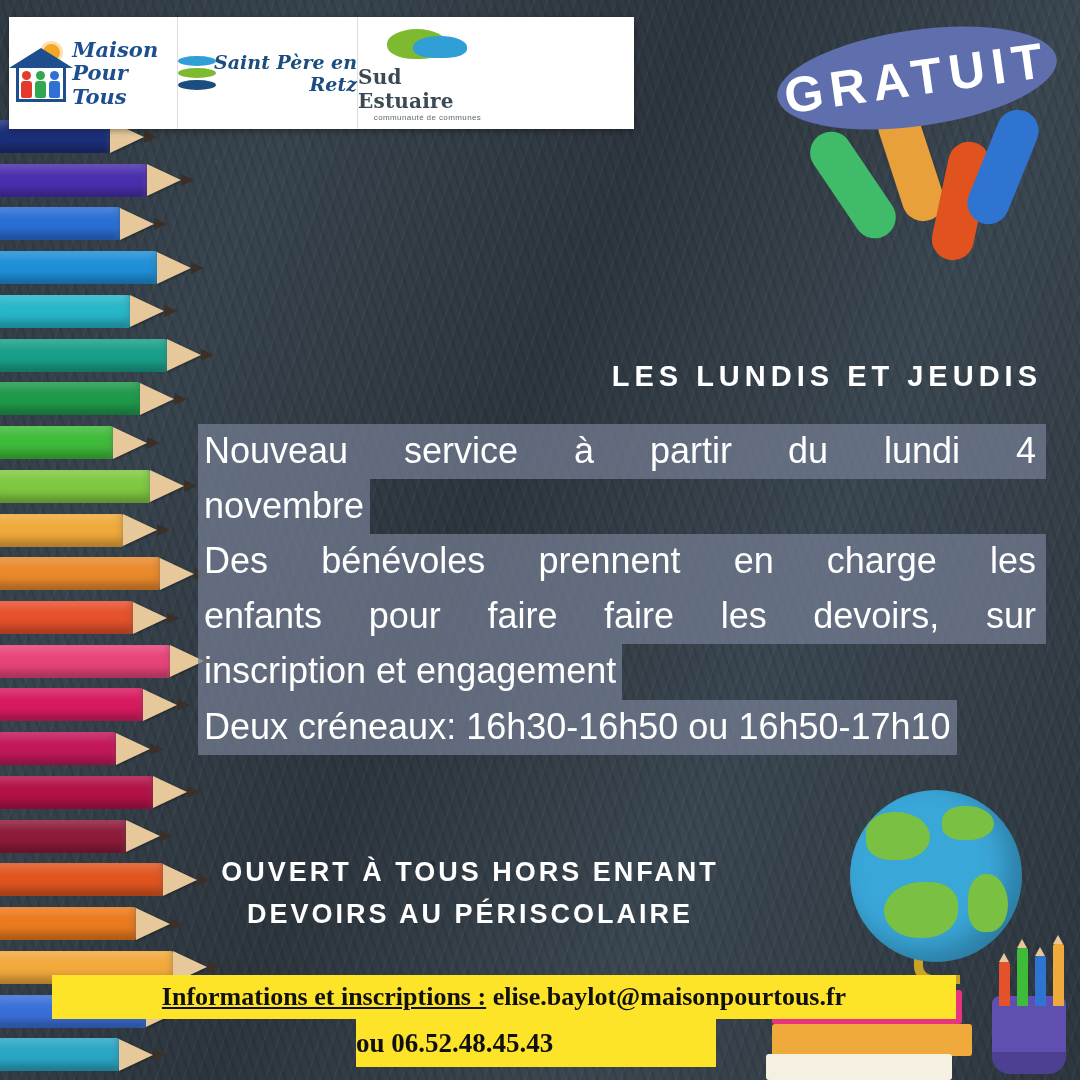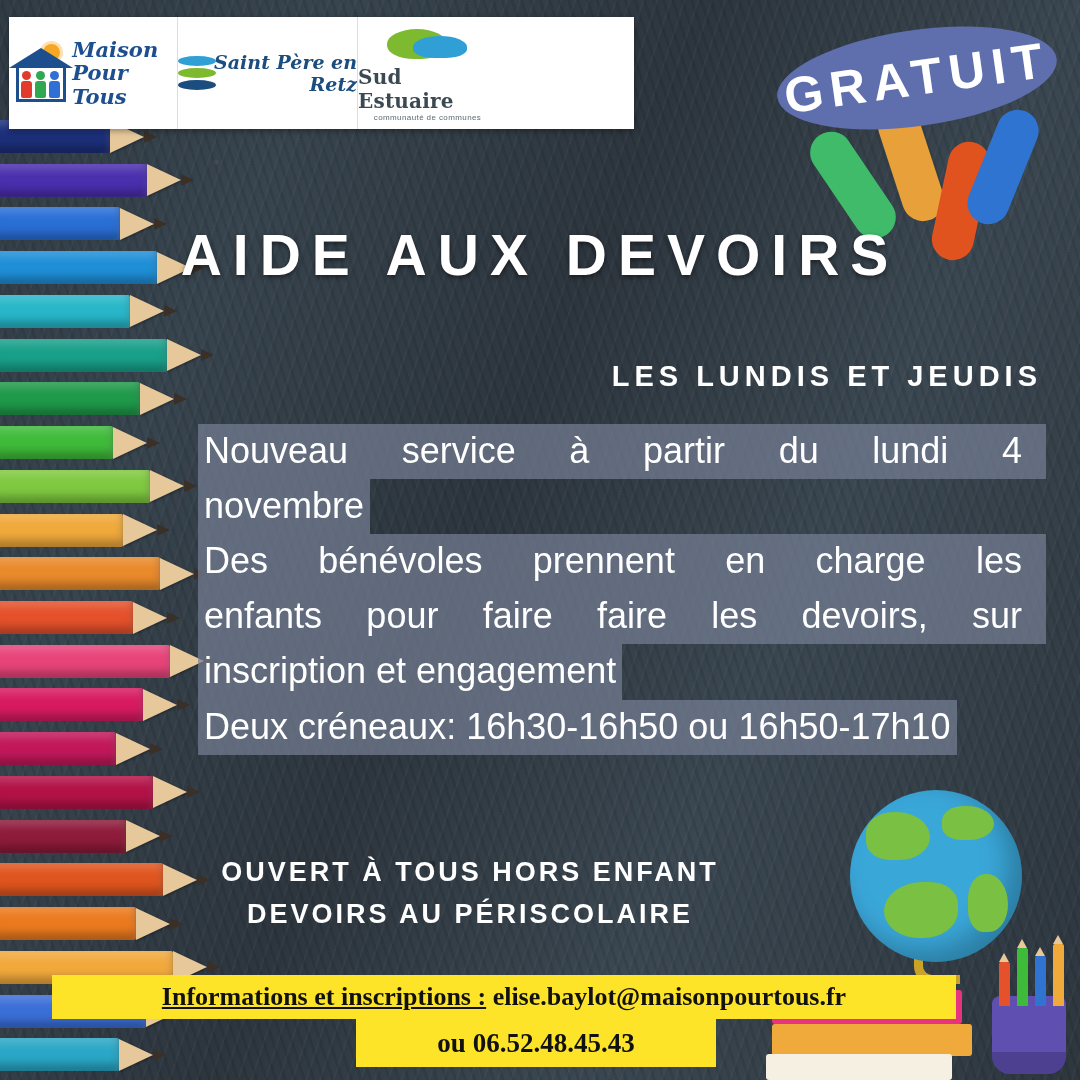--- a/index.html
+++ b/index.html
@@ -164,21 +164,21 @@
     display: block;
     background: rgba(118,128,150,0.70);
     padding: 1px 6px 3px 6px;
     width: fit-content;
     max-width: 100%;
   }
   .para .just {
     display: flex; justify-content: space-between;
     width: 100%;
     background: rgba(118,128,150,0.70);
-    padding: 1px 24px 3px 6px;
+    padding: 1px 10px 3px 6px;
   }
 
   
   .ouvert {
     position: absolute; top: 852px; left: 120px; width: 700px;
     text-align: center; color: #fff;
     font-size: 27px; font-weight: bold; letter-spacing: 3px; line-height: 1.55;
     z-index: 5;
   }
 
@@ -189,21 +189,21 @@
     background: #fde428;
     display: flex; align-items: center; justify-content: center;
     z-index: 7;
   }
   .contact1 span { font-size: 26px; font-weight: bold; color: #111; font-family: "Liberation Serif", serif; }
   .contact1 u { text-decoration: underline; }
   .contact2 {
     position: absolute; left: 356px; top: 1019px;
     width: 360px; height: 48px;
     background: #fde428;
-    display: flex; align-items: center; justify-content: center;
+    display: flex; align-items: center; justify-content: flex-start;
     z-index: 7;
   }
   .contact2 span { font-size: 27px; font-weight: bold; color: #111; font-family: "Liberation Serif", serif; }
 
   
   .deskart { position: absolute; right: 0; bottom: 0; width: 330px; height: 330px; z-index: 2; }
   .globe {
     position: absolute; right: 58px; bottom: 118px;
     width: 172px; height: 172px; border-radius: 50%;
     background: #3aa7d9;
@@ -397,21 +397,20 @@
       <div class="clip" style="left: 120px; top: 8px; border-color: rgb(232, 161, 58); background: rgb(232, 161, 58); transform: rotate(-18deg);"></div>
       <div class="clip" style="left: 170px; top: 46px; border-color: rgb(224, 83, 31); background: rgb(224, 83, 31); transform: rotate(12deg);"></div>
       <div class="clip" style="left: 62px; top: 30px; border-color: rgb(63, 187, 106); background: rgb(63, 187, 106); transform: rotate(-34deg);"></div>
       <div class="clip" style="left: 212px; top: 12px; border-color: rgb(47, 116, 208); background: rgb(47, 116, 208); transform: rotate(22deg);"></div>
     </div>
 
   <div class="gratuit">
     <span>GRATUIT</span>
   </div>
 
-  <div class="title">AIDE AUX DEVOIRS</div>
   <div class="subtitle">LES LUNDIS ET JEUDIS</div>
 
   <div class="body-block" id="body-block">
       <div class="para">
         <div class="just">
           <span>Nouveau</span>
           <span>service</span>
           <span>à</span>
           <span>partir</span>
           <span>du</span>

